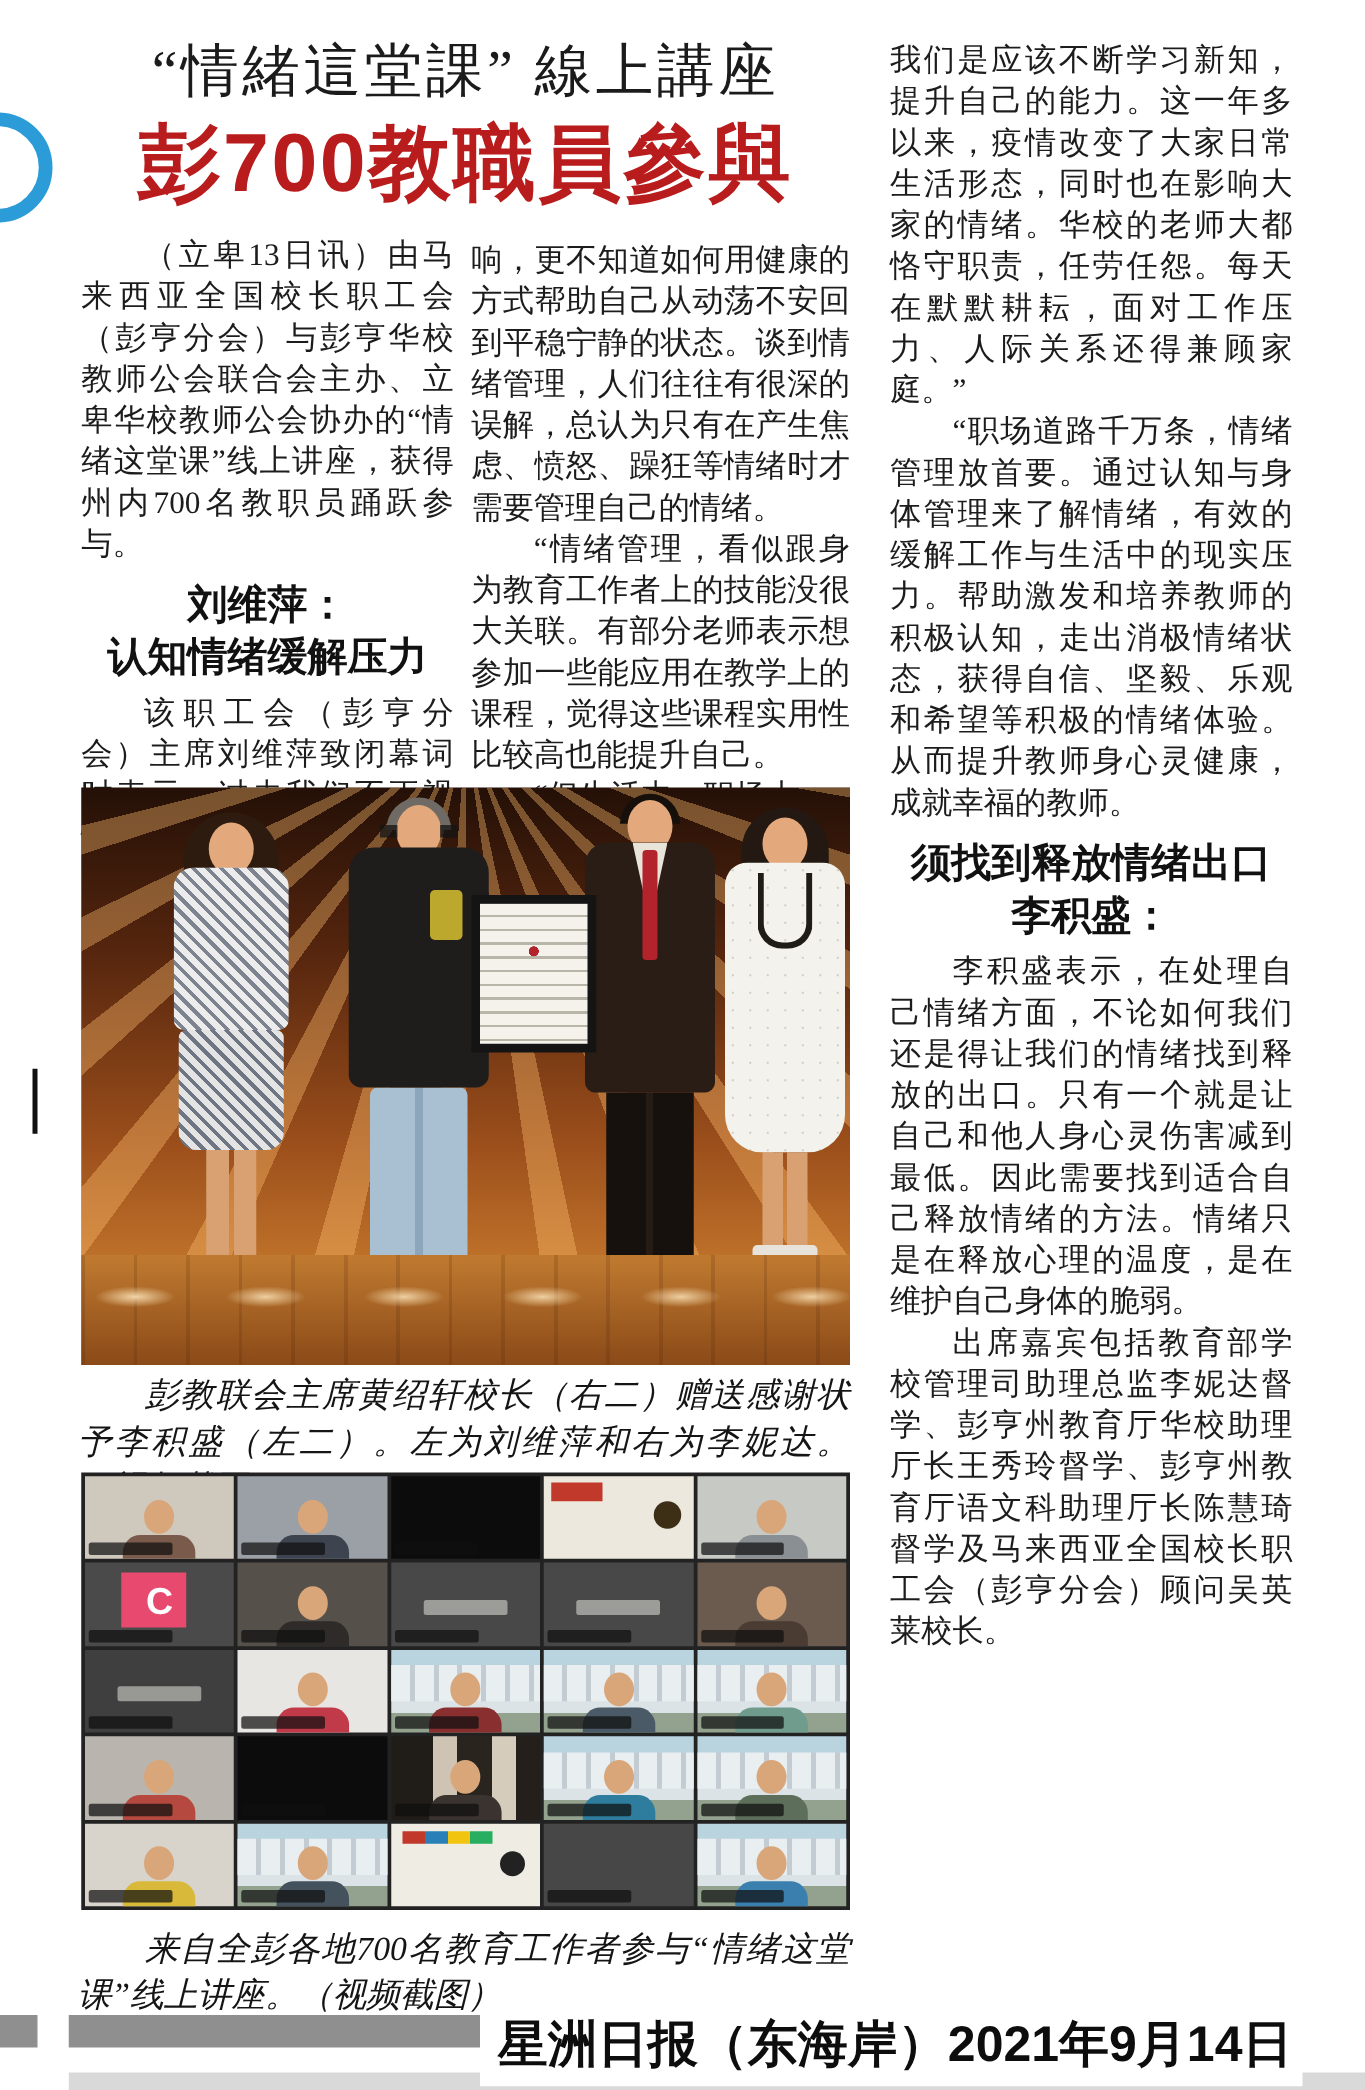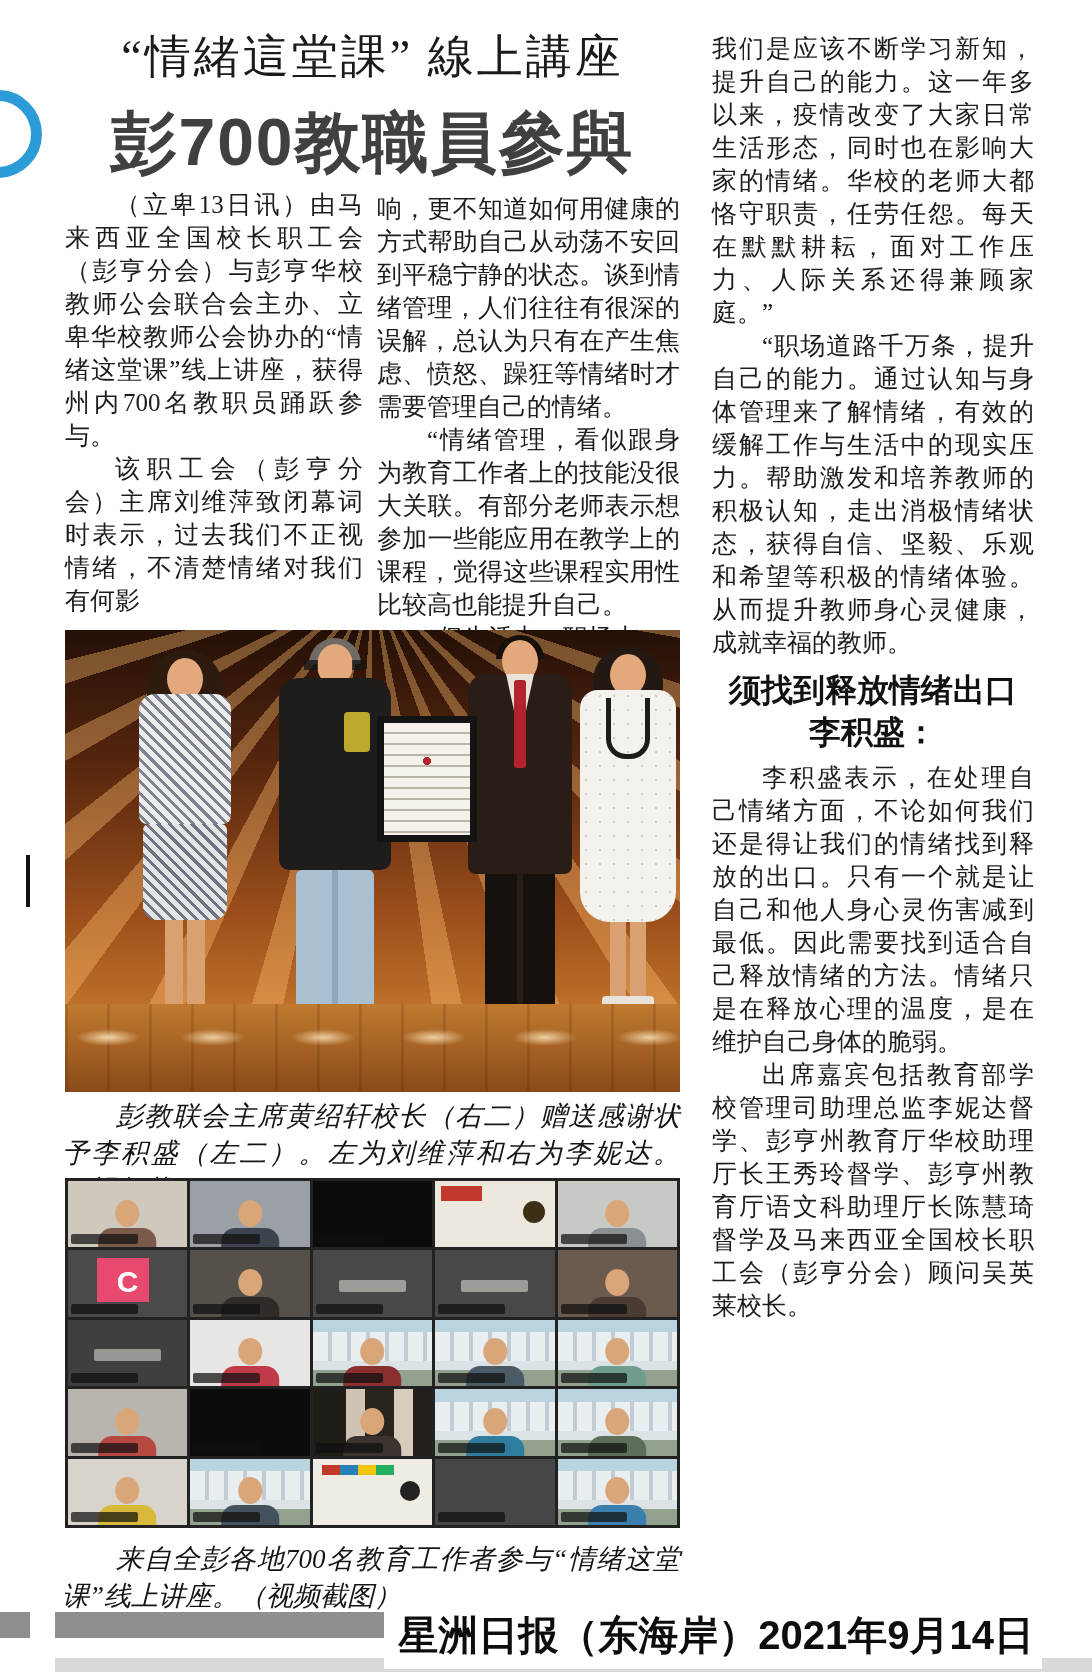--- a/index.html
+++ b/index.html
@@ -139,36 +139,40 @@
 </style>
 </head>
 <body>
 
 <div class="page">
 
   <div class="blue-ring"></div>
   <div class="margin-tick"></div>
 
   <div class="kicker">“情緒這堂課” 線上講座</div>
-  <div class="title" style="color: #404040; margin-top: 12px;">彭700教職員參與</div>
+  <div class="title" style="color: #b91c1c;">彭700教職員參與</div>
 
   <div class="col col1">
     <p>（立卑13日讯）由马来西亚全国校长职工会（彭亨分会）与彭亨华校教师公会联合会主办、立卑华校教师公会协办的“情绪这堂课”线上讲座，获得州内700名教职员踊跃参与。</p>
+    <div class="subhead">
+      <div>刘维萍：</div>
+      <div>认知情绪缓解压力</div>
+    </div>
     <p>该职工会（彭亨分会）主席刘维萍致闭幕词时表示，过去我们不正视情绪，不清楚情绪对我们有何影</p>
   </div>
 
   <div class="col col2">
     <p class="cont">响，更不知道如何用健康的方式帮助自己从动荡不安回到平稳宁静的状态。谈到情绪管理，人们往往有很深的误解，总认为只有在产生焦虑、愤怒、躁狂等情绪时才需要管理自己的情绪。</p>
     <p>“情绪管理，看似跟身为教育工作者上的技能没很大关联。有部分老师表示想参加一些能应用在教学上的课程，觉得这些课程实用性比较高也能提升自己。</p>
     <p>“但生活中，职场上，</p>
   </div>
 
   <div class="col col3">
     <p class="cont">我们是应该不断学习新知，提升自己的能力。这一年多以来，疫情改变了大家日常生活形态，同时也在影响大家的情绪。华校的老师大都恪守职责，任劳任怨。每天在默默耕耘，面对工作压力、人际关系还得兼顾家庭。”</p>
-    <p>“职场道路千万条，提升自己的能力。通过认知与身体管理来了解情绪，有效的缓解工作与生活中的现实压力。帮助激发和培养教师的积极认知，走出消极情绪状态，获得自信、坚毅、乐观和希望等积极的情绪体验。从而提升教师身心灵健康，成就幸福的教师。</p>
+    <p>“职场道路千万条，情绪管理放首要。通过认知与身体管理来了解情绪，有效的缓解工作与生活中的现实压力。帮助激发和培养教师的积极认知，走出消极情绪状态，获得自信、坚毅、乐观和希望等积极的情绪体验。从而提升教师身心灵健康，成就幸福的教师。</p>
     <div class="subhead">
       <div>须找到释放情绪出口</div>
       <div>李积盛：</div>
     </div>
     <p>李积盛表示，在处理自己情绪方面，不论如何我们还是得让我们的情绪找到释放的出口。只有一个就是让自己和他人身心灵伤害减到最低。因此需要找到适合自己释放情绪的方法。情绪只是在释放心理的温度，是在维护自己身体的脆弱。</p>
     <p>出席嘉宾包括教育部学校管理司助理总监李妮达督学、彭亨州教育厅华校助理厅长王秀玲督学、彭亨州教育厅语文科助理厅长陈慧琦督学及马来西亚全国校长职工会（彭亨分会）顾问吴英莱校长。</p>
   </div>
 
   <div class="photo1">
     <div class="beams"></div>

